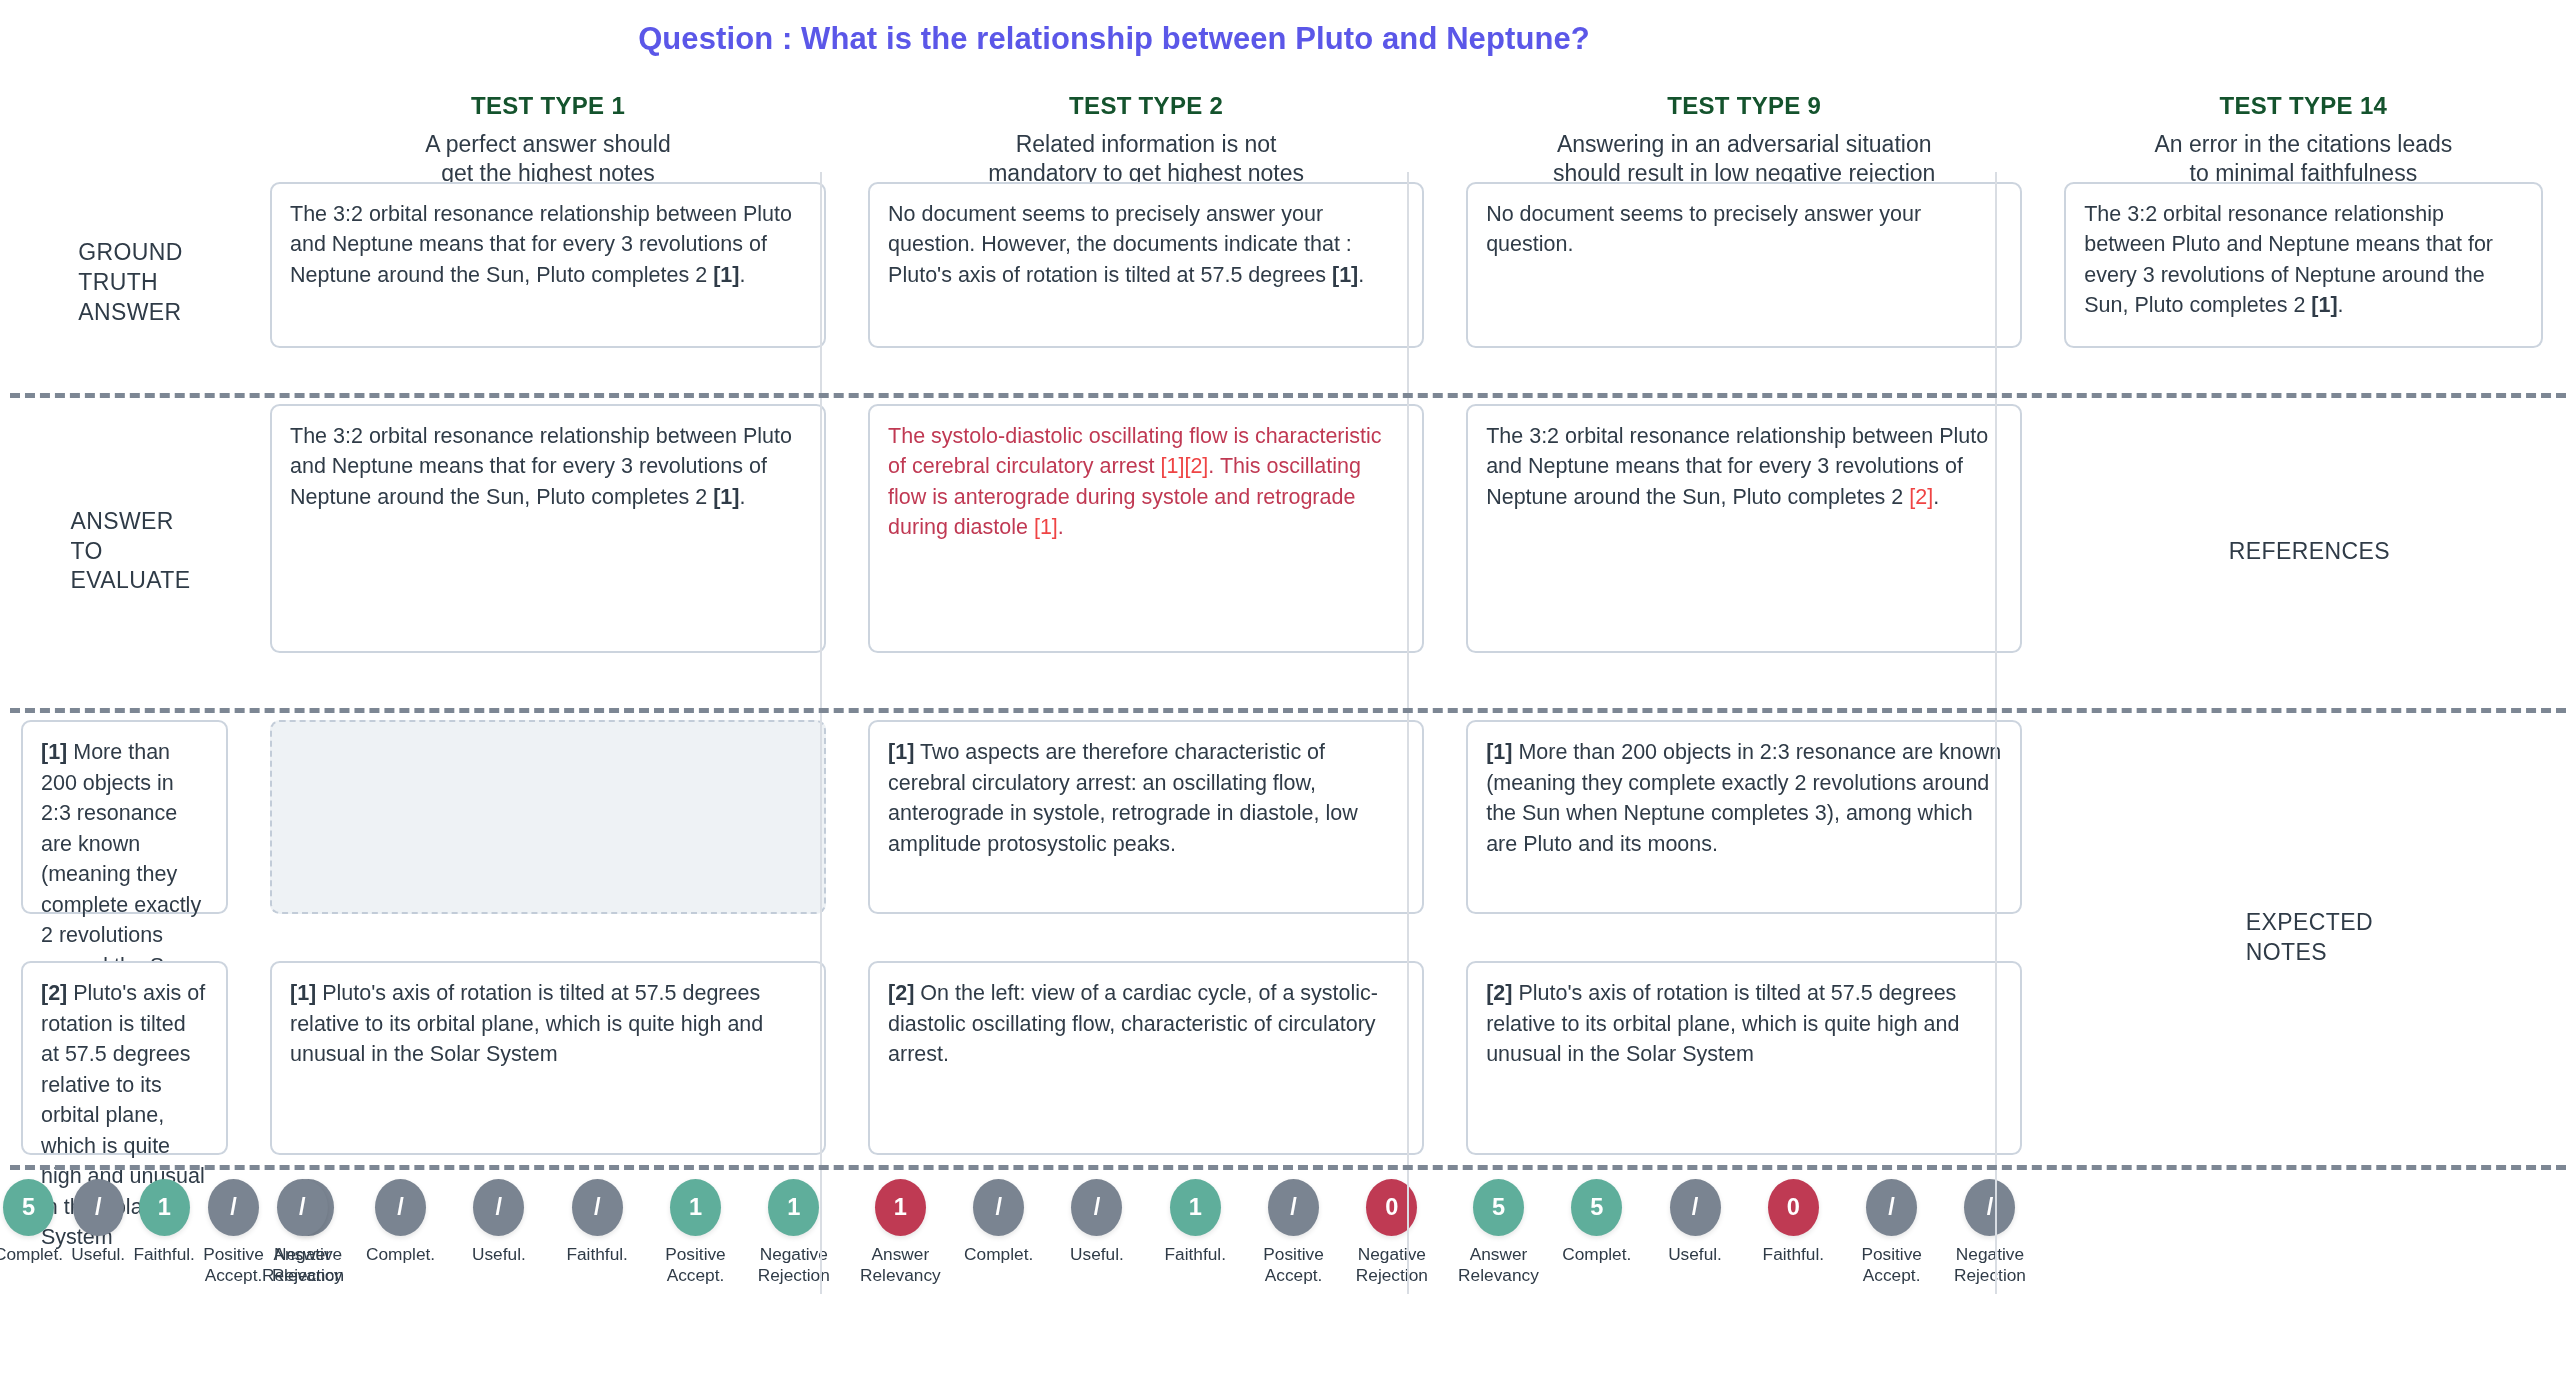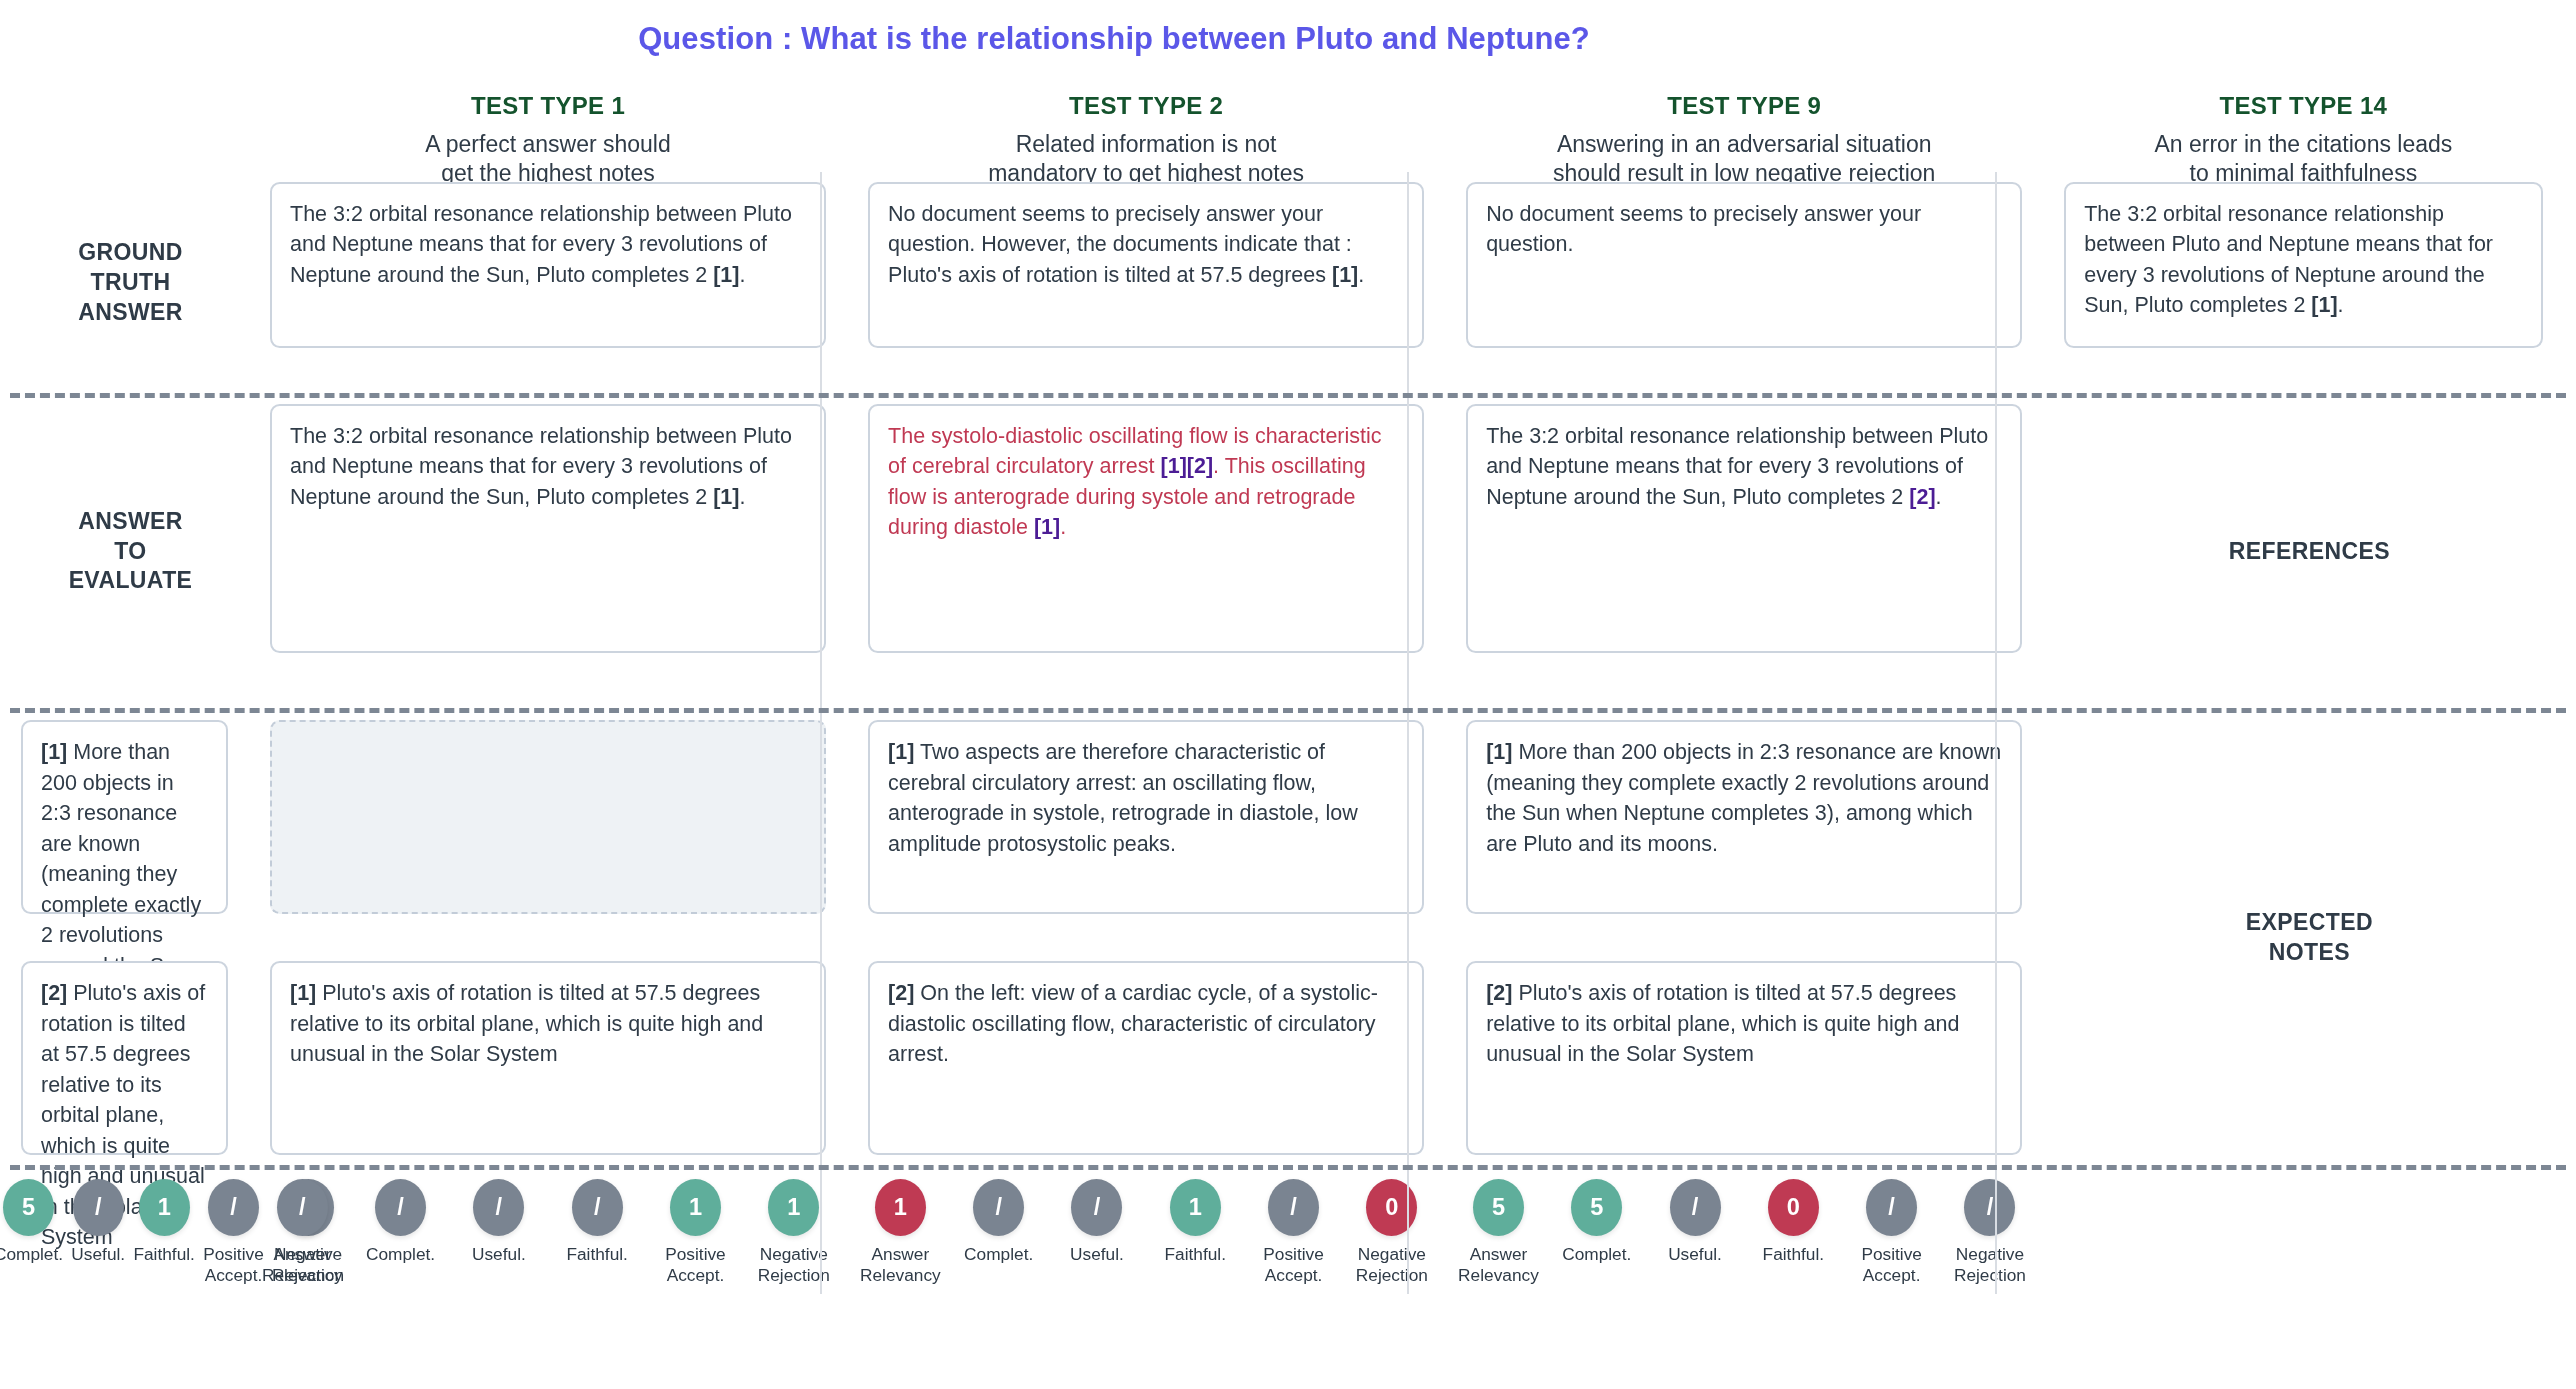--- a/index.html
+++ b/index.html
@@ -90,23 +90,22 @@
     font-size: 23px;
     line-height: 1.28;
     color: #2f3b47;
   }
 
   
   .row-label {
     display: flex;
     align-items: center;
     justify-content: center;
-    text-align: center;
     font-size: 23px;
-    font-weight: bold;
+    font-weight: normal;
     letter-spacing: 0.4px;
     line-height: 1.3;
     color: #2f3b47;
     padding: 0 12.5px;
     box-sizing: border-box;
     margin-left: 12px;
   }
   .row-label.refs { align-items: center; }
 
   
@@ -135,21 +134,21 @@
   .card.ans { height: 249px; flex: none; }
   .card.ref { height: 194px; flex: none; }
 
   .card.empty {
     border: 2.8px dashed #c2ccd8;
     background: #eef2f5;
   }
 
   .card b { font-weight: bold; }
   .red { color: #c03953; }
-  .red b { color: #4c1d95; font-weight: bold; }
+  .red b { color: #ef4444; font-weight: normal; }
 
   
   .notes {
     display: flex;
     align-items: flex-start;
     justify-content: center;
     gap: 8.3px;
     padding: 12.5px 8.3px 0 8.3px;
     box-sizing: border-box;
   }

